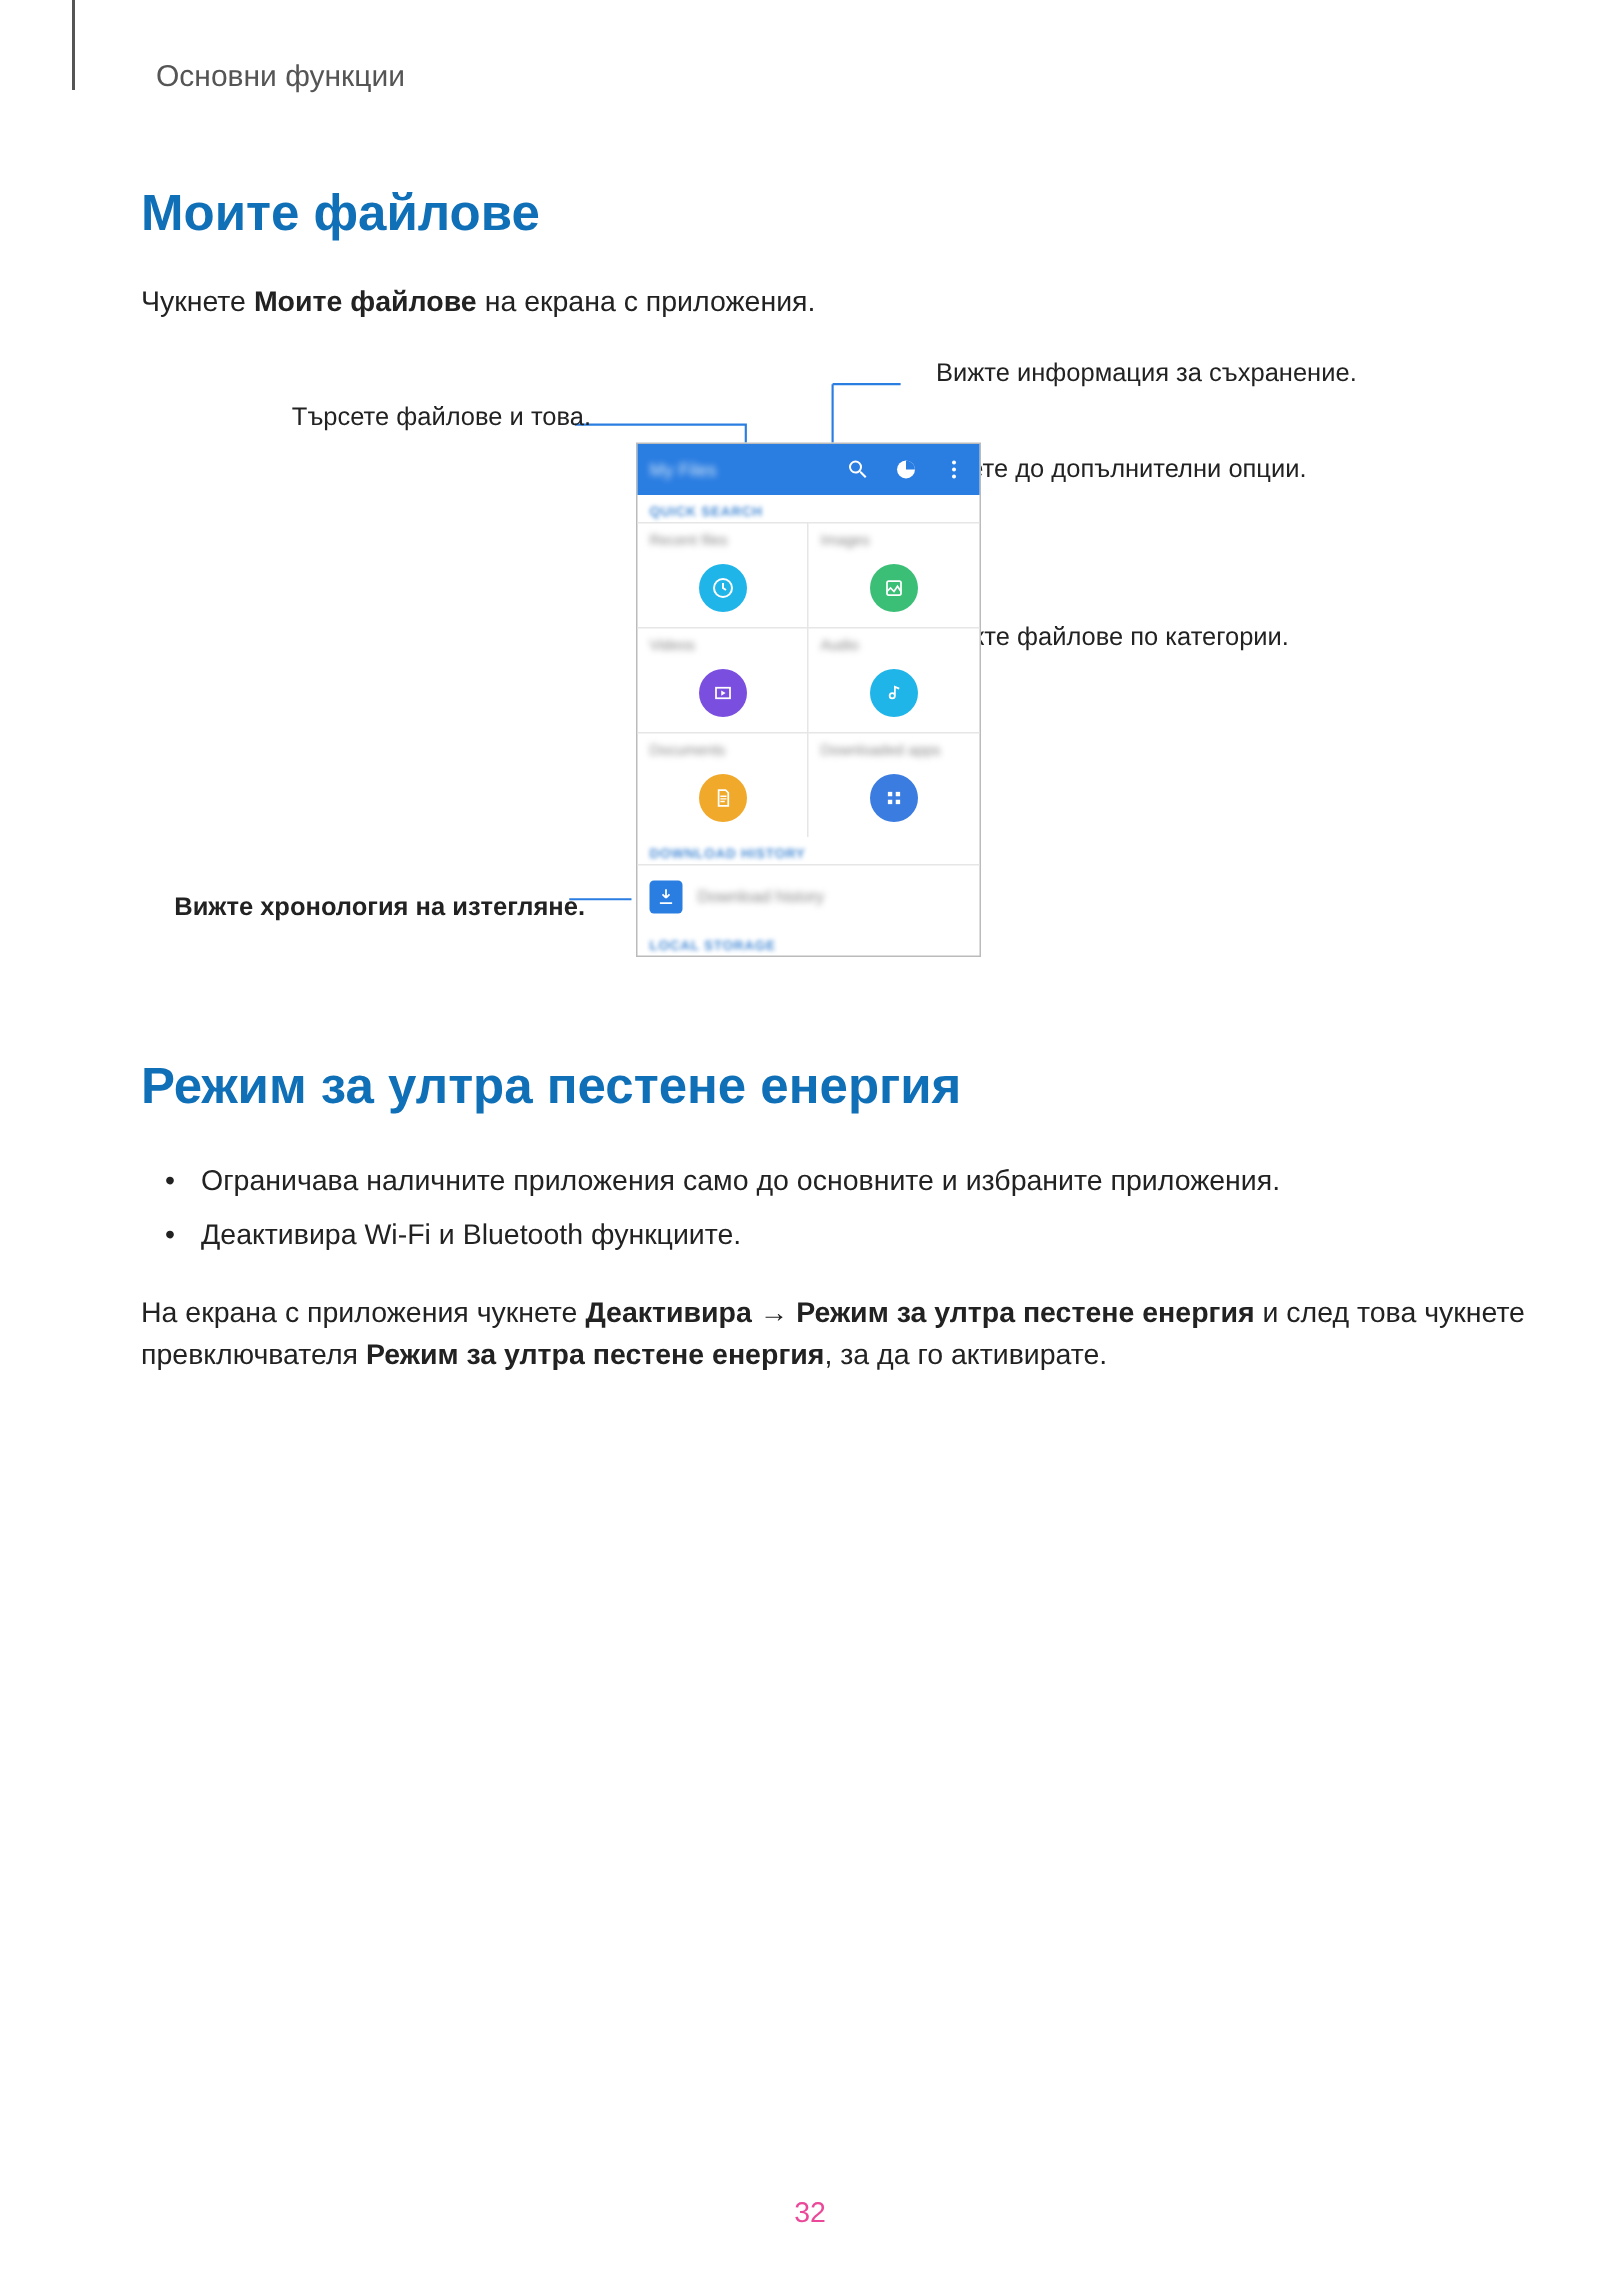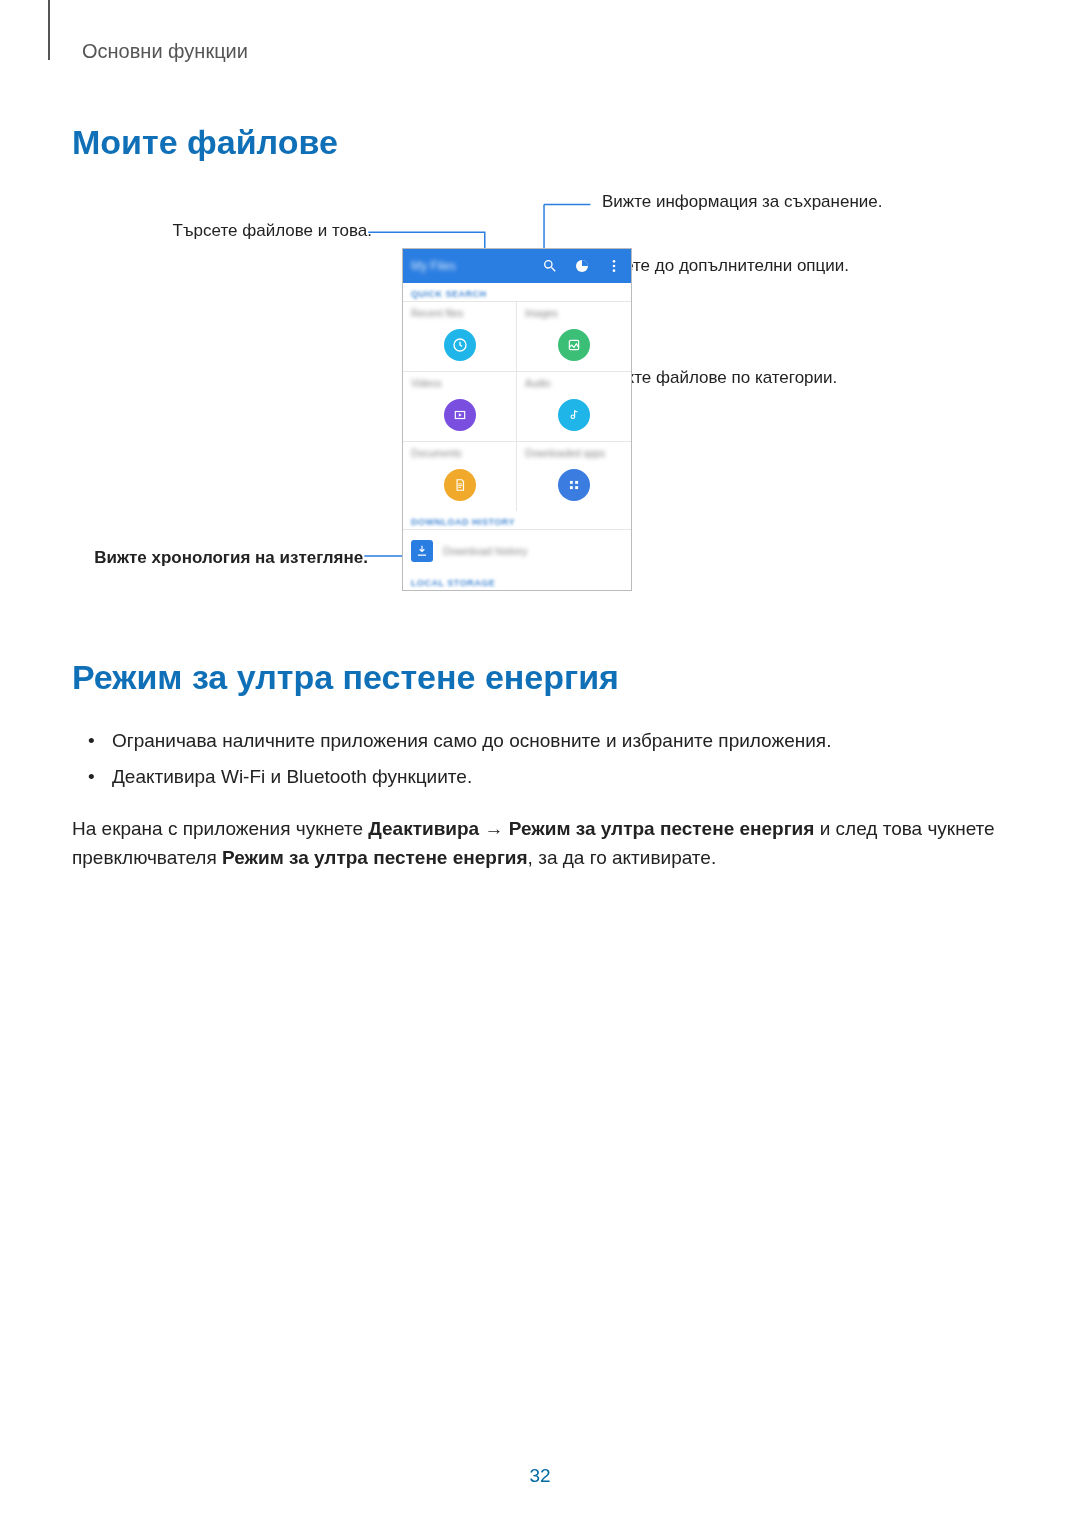--- a/index.html
+++ b/index.html
@@ -5,21 +5,21 @@
   * { box-sizing: border-box; margin: 0; padding: 0; }
   body {
     width: 1080px;
     height: 1527px;
     background: #fff;
     font-family: Arial, sans-serif;
     color: #222;
     position: relative;
   }
   .page {
-    padding: 40px 60px 0 72px;
+    padding: 40px 60px 0 94px;
     position: relative;
   }
   .side-rule {
     position: absolute;
     left: 48px;
     top: 0;
     width: 2px;
     height: 60px;
     background: #555;
   }
@@ -171,32 +171,35 @@
     left: -24px;
     top: 0;
   }
   .page-number {
     position: absolute;
     bottom: 40px;
     left: 0;
     width: 100%;
     text-align: center;
     font-size: 19px;
-    color: #0369a1;
+    color: #ec4899;
   }
 </style>
 </head>
 <body>
 
 <div class="side-rule"></div>
 
 <div class="page">
   <div class="breadcrumb">Основни функции</div>
 
   <h1 class="section-title">Моите файлове</h1>
+  <p class="body">
+    <span>Чукнете </span><strong>Моите файлове</strong><span> на екрана с приложения.</span>
+  </p>
 
   <div class="figure-area">
     <svg class="svg-leaders" viewBox="0 0 960 430">
 
       <path class="leader" d="M300,42 L418,42 L418,72"></path>
 
       <path class="leader" d="M478,14 L478,70 M478,14 L525,14"></path>
 
       <path class="leader" d="M500,78 L525,78"></path>
 

